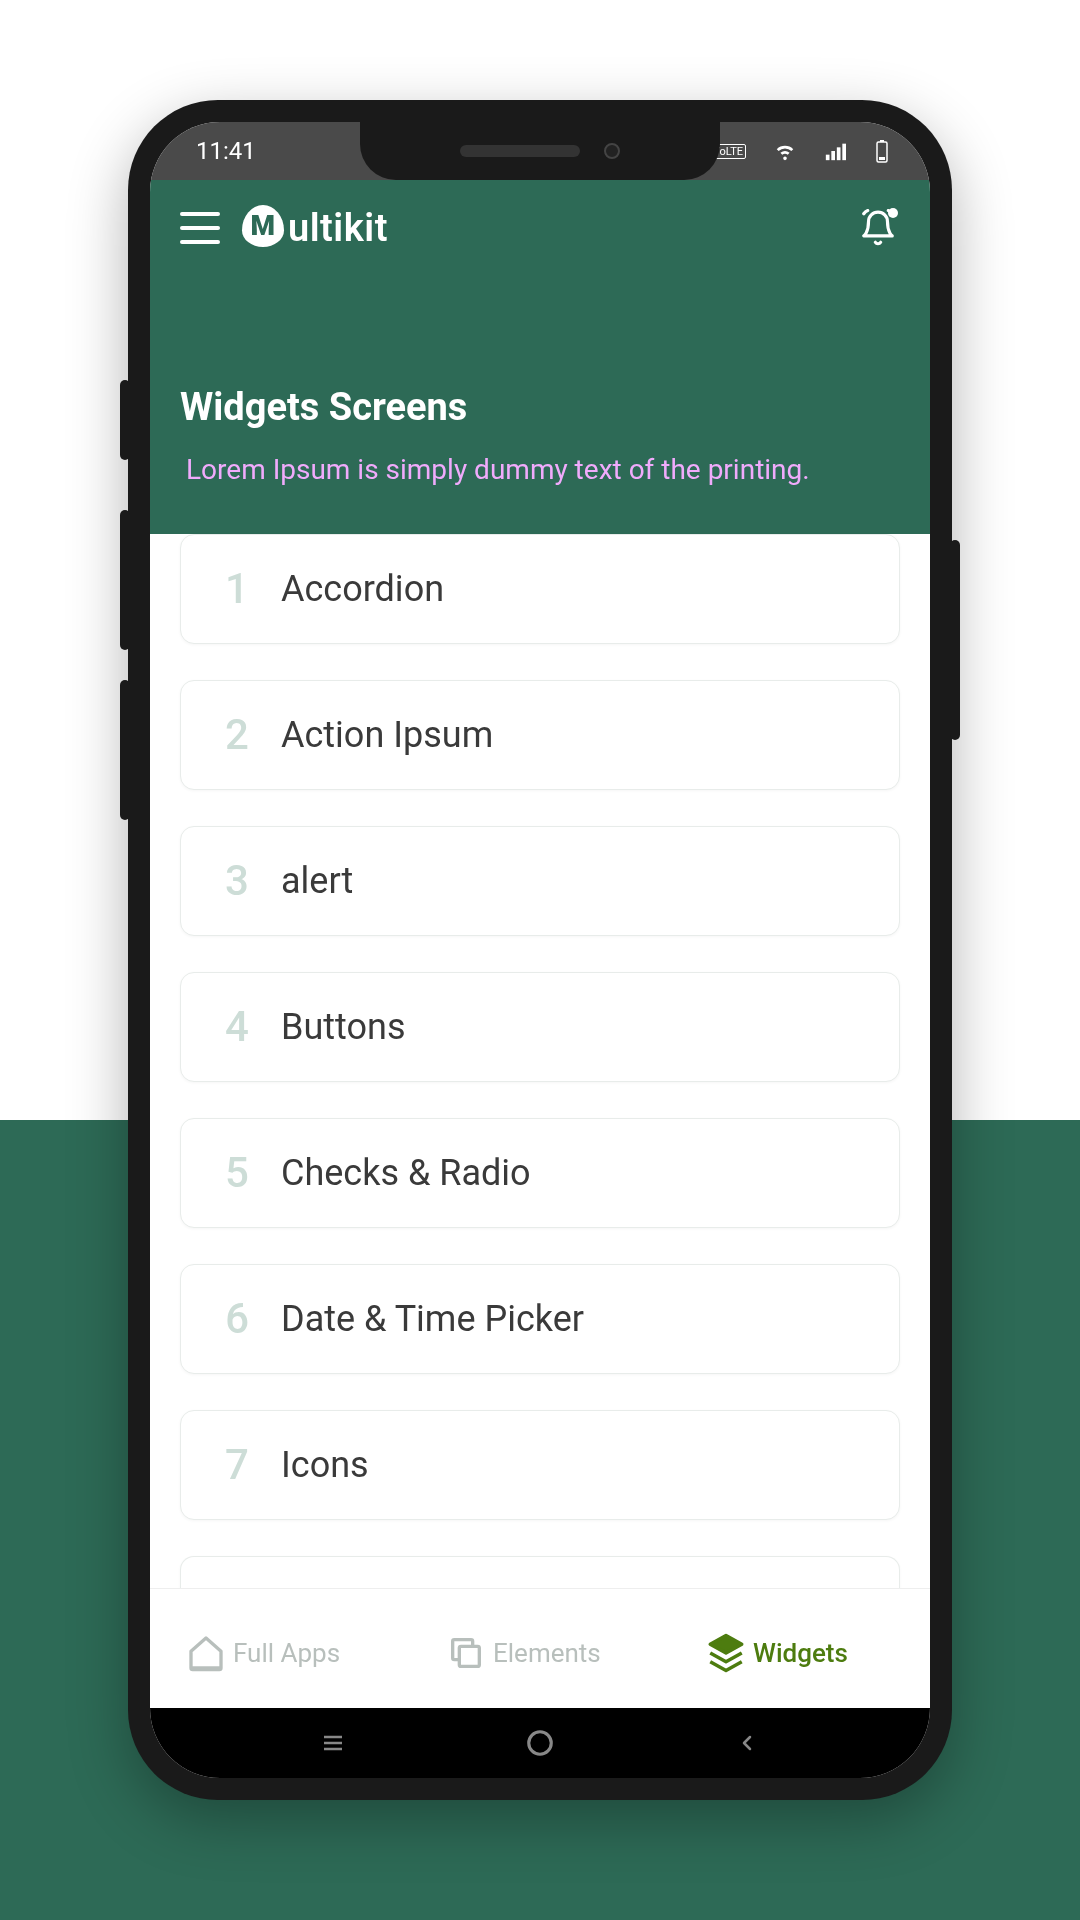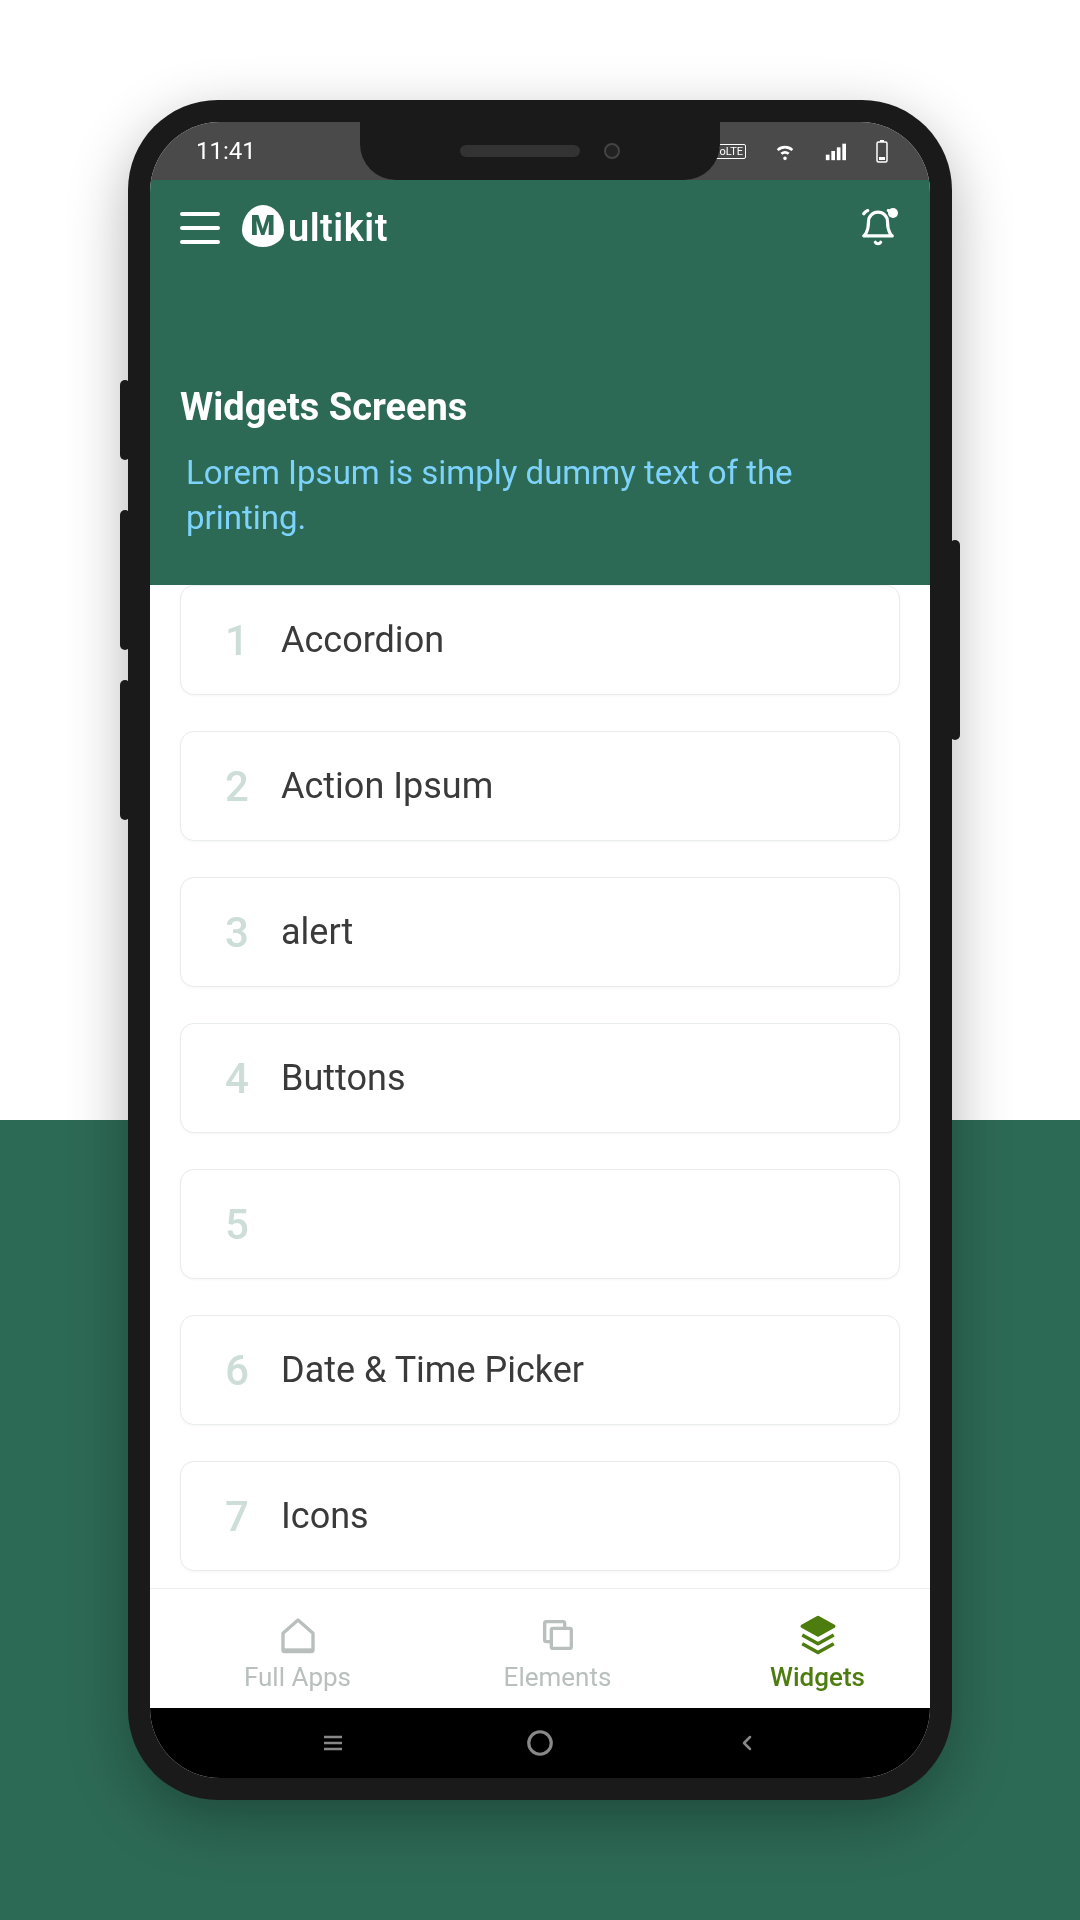--- a/index.html
+++ b/index.html
@@ -152,22 +152,22 @@
   .header-text {
     padding: 110px 30px 130px 30px;
   }
   .page-title {
     color: #fff;
     font-size: 38px;
     font-weight: 700;
     margin-bottom: 22px;
   }
   .page-sub {
-    color: #7dd3fc;
-    font-size: 33px;
+    color: #f0abfc;
+    font-size: 28px;
     line-height: 1.35;
     padding-left: 6px;
   }
   .content {
     position: relative;
     background: #fff;
     margin-top: -85px;
     padding: 0 30px;
   }
   .list-card {
@@ -210,21 +210,21 @@
     height: 120px;
     background: #fff;
     display: flex;
     justify-content: space-around;
     align-items: center;
     border-top: 1px solid #eee;
     padding: 8px 0 0 0;
   }
   .nav-item {
     display: flex;
-    flex-direction: column;
+    flex-direction: row;
     align-items: center;
     gap: 6px;
     cursor: pointer;
     color: #b8bfbc;
     font-size: 26px;
     flex: 1;
     margin-left: 35px;
   }
   .nav-item.active { color: #4d7c0f; font-weight: 500; text-align: center;}
   .nav-icon {
@@ -343,20 +343,21 @@
       <div class="list-card">
         <span class="list-num">3</span>
         <span class="list-label">alert</span>
       </div>
       <div class="list-card">
         <span class="list-num">4</span>
         <span class="list-label">Buttons</span>
       </div>
       <div class="list-card">
         <span class="list-num">5</span>
+        <span class="list-label">Checks &amp; Radio</span>
       </div>
       <div class="list-card">
         <span class="list-num">6</span>
         <span class="list-label">Date &amp; Time Picker</span>
       </div>
       <div class="list-card">
         <span class="list-num">7</span>
         <span class="list-label">Icons</span>
       </div>
       <div class="list-card list-card-partial"></div>

